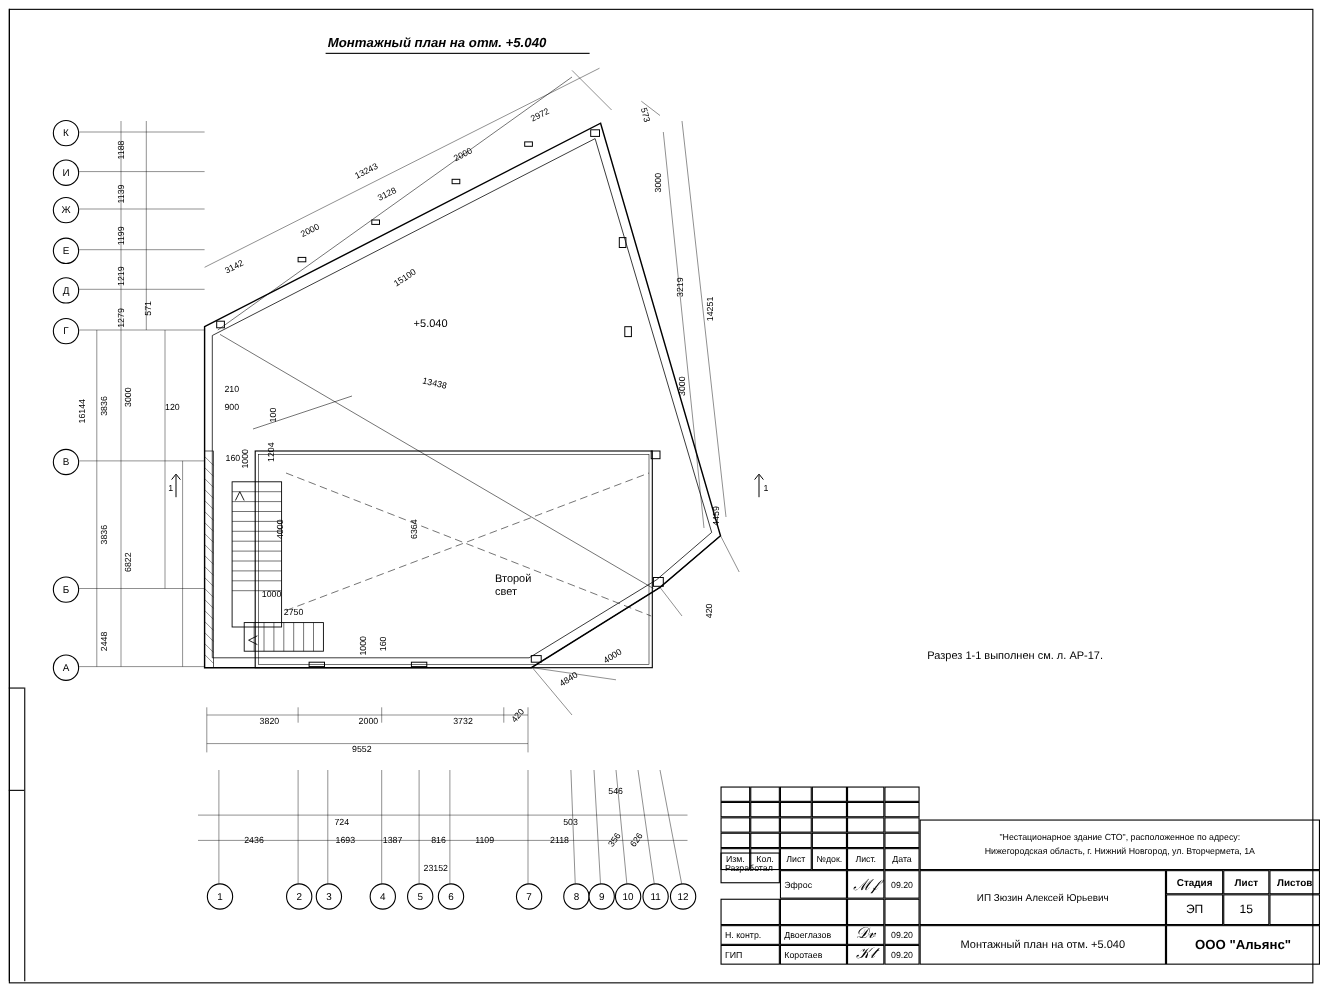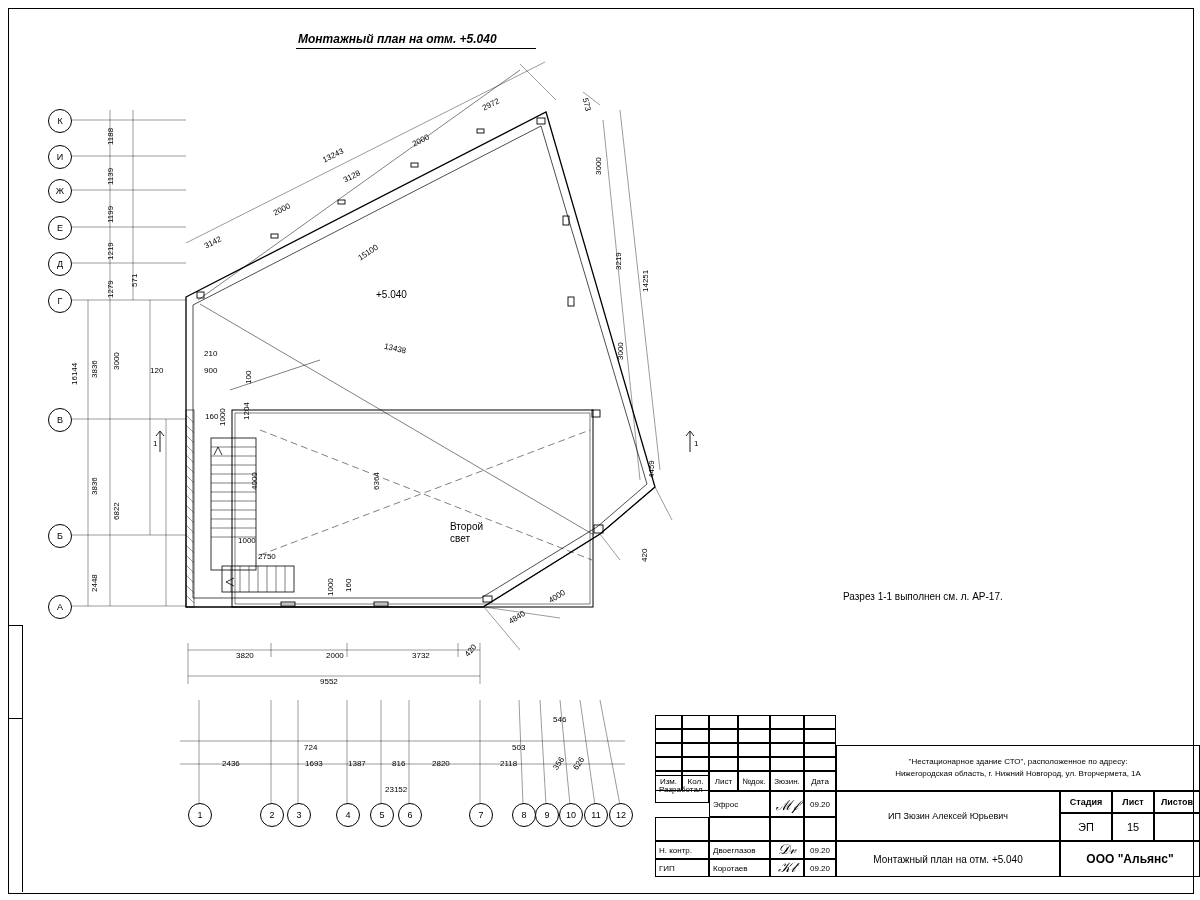--- a/index.html
+++ b/index.html
@@ -290,35 +290,35 @@
   <div class="dimtxt" style="left:464px;top:646px;transform:rotate(-50deg);">420</div>
   <div class="dimtxt" style="left:320px;top:677px;">9552</div>
   <div class="dimtxt" style="left:548px;top:592px;transform:rotate(-32deg);">4000</div>
   <div class="dimtxt" style="left:508px;top:613px;transform:rotate(-32deg);">4840</div>
 
   <div class="dimtxt" style="left:222px;top:759px;">2436</div>
   <div class="dimtxt" style="left:304px;top:743px;">724</div>
   <div class="dimtxt" style="left:305px;top:759px;">1693</div>
   <div class="dimtxt" style="left:348px;top:759px;">1387</div>
   <div class="dimtxt" style="left:392px;top:759px;">816</div>
-  <div class="dimtxt" style="left:432px;top:759px;">2820</div>
+  <div class="dimtxt" style="left:432px;top:759px;">1109</div>
   <div class="dimtxt" style="left:500px;top:759px;">2118</div>
   <div class="dimtxt" style="left:512px;top:743px;">503</div>
   <div class="dimtxt" style="left:552px;top:759px;transform:rotate(-55deg);">356</div>
   <div class="dimtxt" style="left:572px;top:759px;transform:rotate(-55deg);">626</div>
   <div class="dimtxt" style="left:536px;top:715px;padding-left:17px;">546</div>
   <div class="dimtxt" style="left:385px;top:785px;">23152</div>
 
   <div id="tblock">
 
     <div class="cell" style="left:0px;top:56px;width:27px;height:20px;">Изм.</div>
     <div class="cell" style="left:27px;top:56px;width:27px;height:20px;">Кол.</div>
     <div class="cell" style="left:54px;top:56px;width:29px;height:20px;">Лист</div>
     <div class="cell" style="left:83px;top:56px;width:32px;height:20px;">№док.</div>
-    <div class="cell" style="left:115px;top:56px;width:34px;height:20px;">Зюзин.</div>
+    <div class="cell" style="left:115px;top:56px;width:34px;height:20px;">Лист.</div>
     <div class="cell" style="left:149px;top:56px;width:32px;height:20px;">Дата</div>
 
     <div class="cell" style="left:0px;top:0px;width:27px;height:14px;"></div>
     <div class="cell" style="left:27px;top:0px;width:27px;height:14px;"></div>
     <div class="cell" style="left:54px;top:0px;width:29px;height:14px;"></div>
     <div class="cell" style="left:83px;top:0px;width:32px;height:14px;"></div>
     <div class="cell" style="left:115px;top:0px;width:34px;height:14px;"></div>
     <div class="cell" style="left:149px;top:0px;width:32px;height:14px;"></div>
     <div class="cell" style="left:0px;top:14px;width:27px;height:14px;"></div>
     <div class="cell" style="left:27px;top:14px;width:27px;height:14px;"></div>

